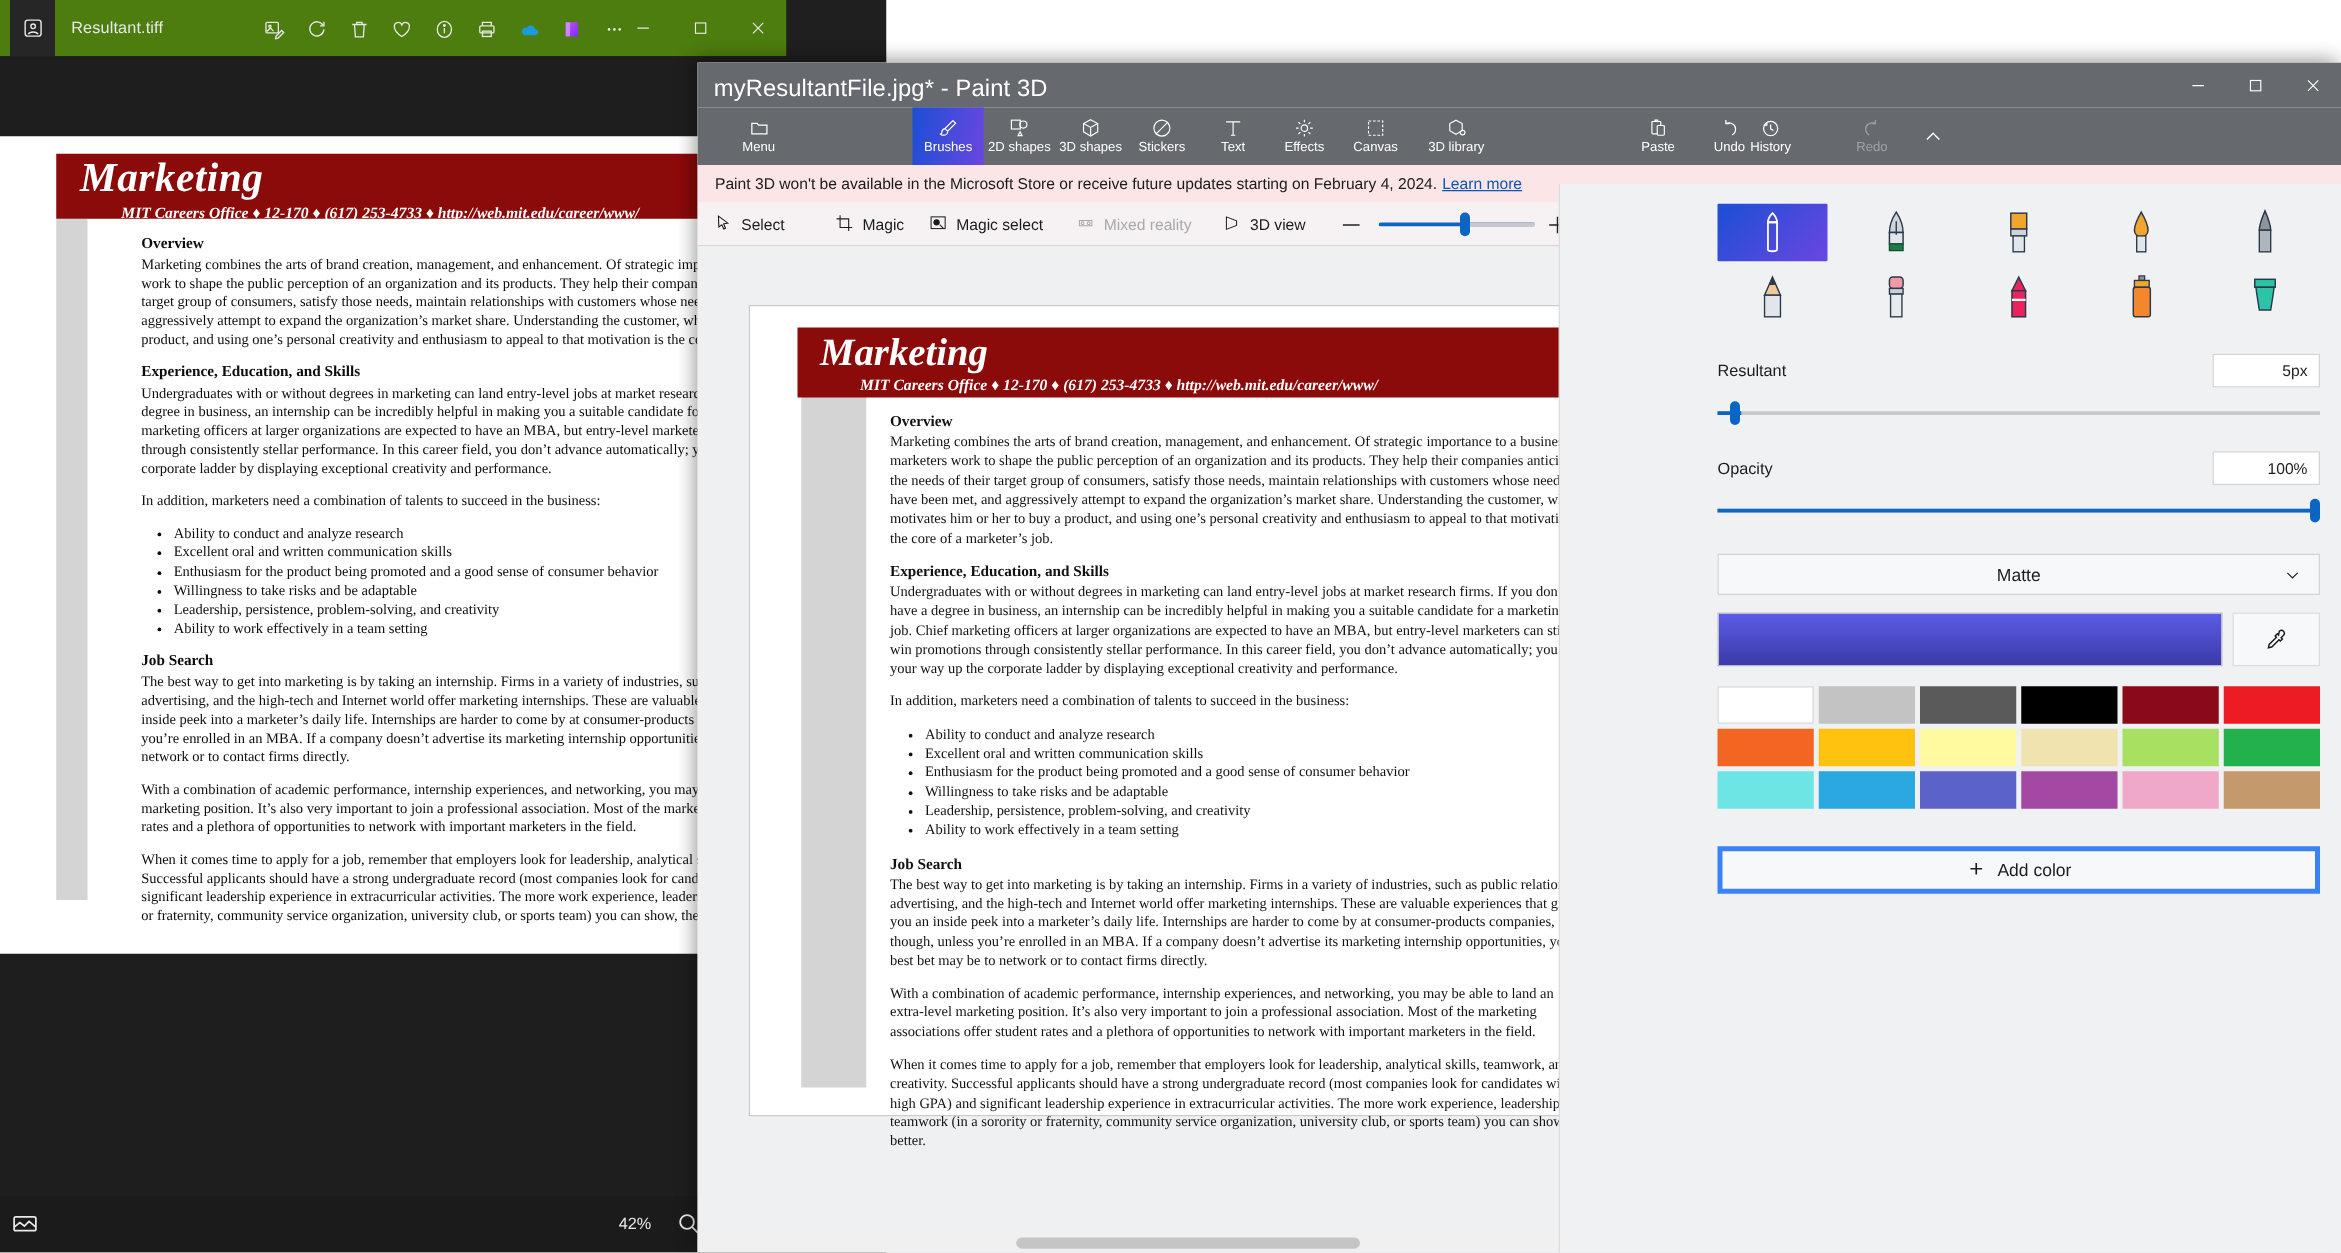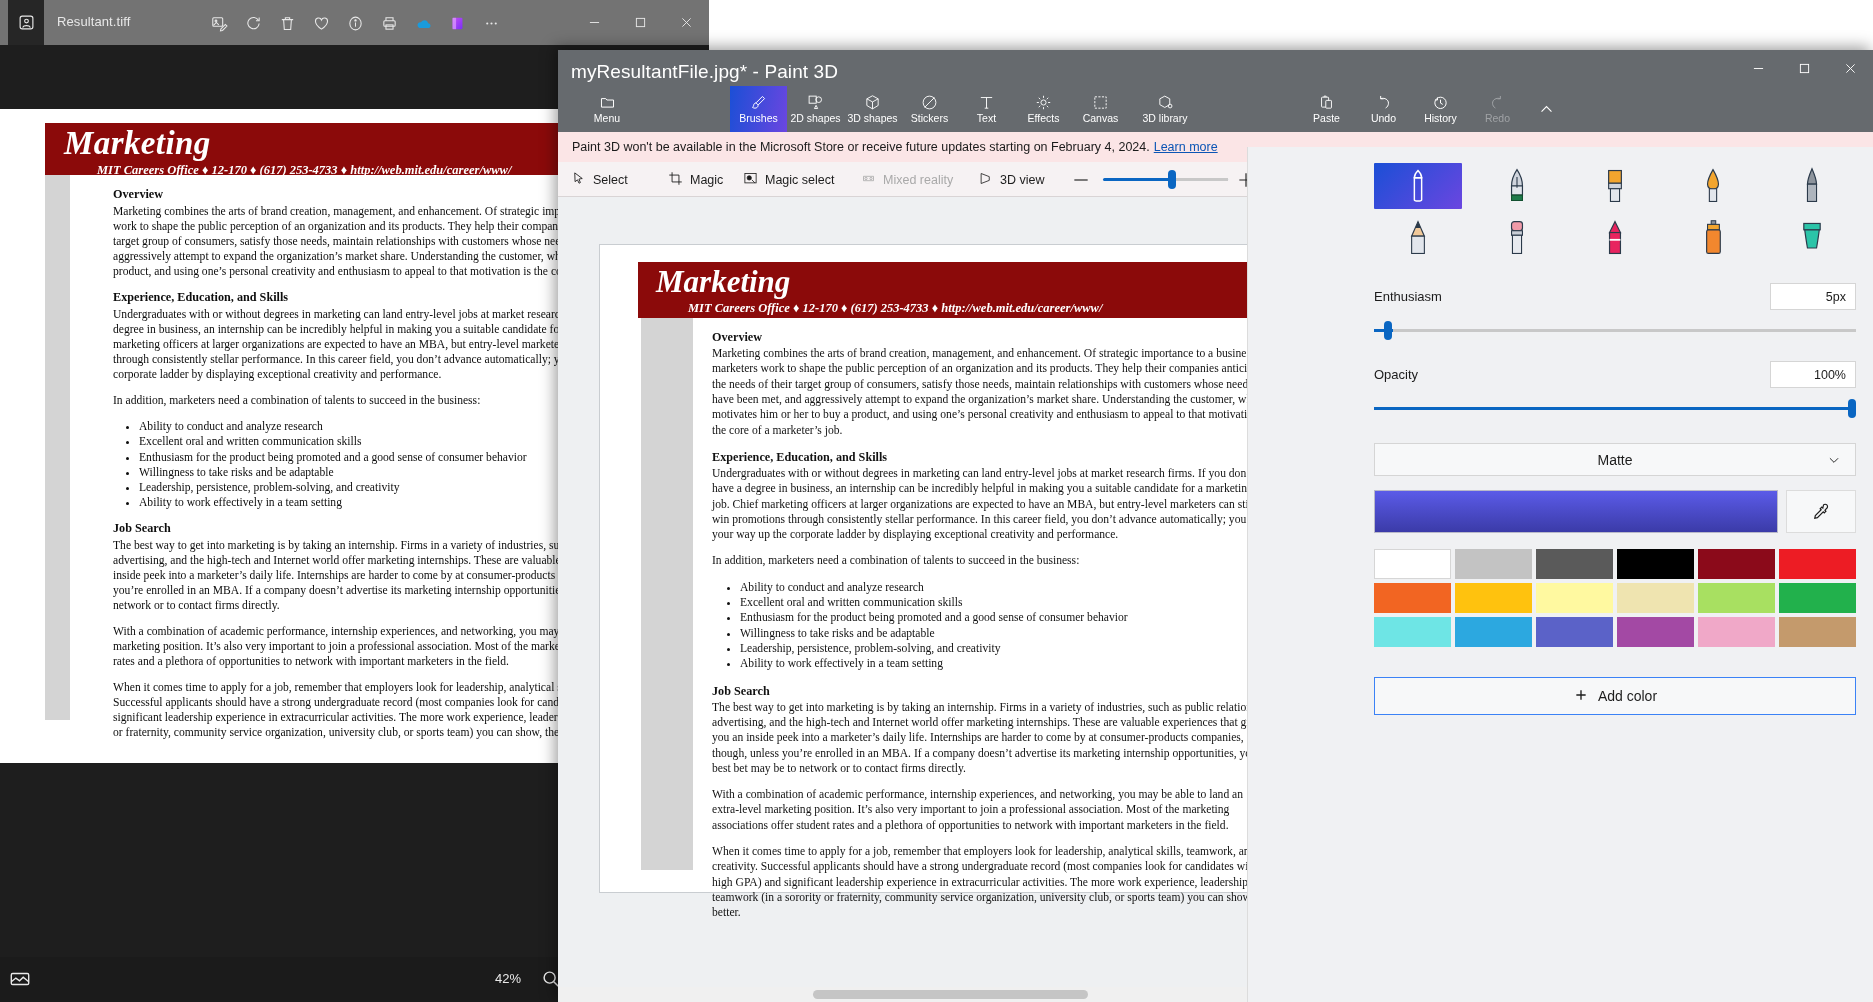--- a/index.html
+++ b/index.html
@@ -9,22 +9,22 @@
     background:#ffffff;
     position:relative;
   }
 
   
   #photos-window{
     position:absolute; left:0; top:0; width:709px; height:1002px;
     background:#1f1f1f; overflow:hidden;
   }
   #photos-titlebar{
-    position:absolute; left:0; top:0; width:709px; height:45px;
-    background:#737373;
+    position:absolute; left:0; top:0; width:629px; height:45px;
+    background:#4d7c0f;
   }
   #photos-app-icon{
     position:absolute; left:8px; top:0; width:36px; height:45px;
     background:#262626; display:flex; align-items:center; justify-content:center;
   }
   #photos-app-icon svg{ width:17px;height:17px; }
   #photos-filename{
     position:absolute; left:57px; top:14px;
     font-size:13px; color:#e8e8e8; letter-spacing:.1px;
   }
@@ -210,21 +210,21 @@
     display:flex; align-items:center; justify-content:center; position:relative;
     font-size:14px; color:#1c1c1c;
   }
   #matte-select .chev{ position:absolute; right:14px; top:9px; }
   #color-row{ margin-top:14px; display:flex; gap:8px; }
   #current-color{ flex:1; height:43px; background:linear-gradient(180deg,#5b5be8 0%,#3b3ba8 100%); border:1px solid #b9b9c9;}
   #eyedropper{ width:70px; height:43px; border:1px solid #dcdcdc; background:#f7f8f9; display:flex;align-items:center;justify-content:center;}
   #swatches{ margin-top:16px; display:grid; grid-template-columns:repeat(6,1fr); gap:4px; }
   .sw{ height:30px; }
   #add-color{
-    margin-top:30px; width:100%; height:38px; border:1px solid #3b82f6; background:#f7f8f9;
+    margin-top:30px; width:100%; height:38px; border:4px solid #3b82f6; background:#f7f8f9;
     display:flex; align-items:center; justify-content:center; gap:9px;
     font-size:14px; color:#1c1c1c;
   }
 </style>
 </head>
 <body>
 
 <div id="photos-window">
 
   <div id="photos-titlebar">
@@ -494,21 +494,21 @@
     <div class="rib" style="left:797px">
       <span>
         <svg viewBox="0 0 24 24" fill="none" stroke="#fff" stroke-width="1.4">
           <path d="M8 6.5C14 5 19 8 19 13c0 3-1.6 5.5-4 6.8"></path>
             <path d="M8 2.8v4h4.2"></path>
         </svg>
       </span>
       <span class="rlabel">Undo</span>
     </div>
 
-    <div class="rib" style="left:854px">
+    <div class="rib" style="left:830px">
       <span>
         <svg viewBox="0 0 24 24" fill="none" stroke="#fff" stroke-width="1.4">
           <circle cx="12" cy="12.5" r="8"></circle>
             <path d="M12 8v4.8l3.2 1.9"></path>
             <path d="M4.3 8.5h3.4V5"></path>
         </svg>
       </span>
       <span class="rlabel">History</span>
     </div>
 
@@ -710,21 +710,21 @@
       </div>
       <div class="tool-cell">
         <svg viewBox="0 0 32 44">
           <rect x="7" y="6" width="18" height="7" fill="#2bc4a8" stroke="#2b3a4a" stroke-width="1.3"></rect>
           <path d="M8 13c1 8 2 14 3 20h10c1-6 2-12 3-20z" fill="#2bc4a8" stroke="#2b3a4a" stroke-width="1.3"></path>
         </svg>
       </div>
     </div>
 
     <div class="field-row">
-      <span class="field-label">Enthusiasm</span>
+      <span class="field-label">Resultant</span>
       <div class="field-box">5px</div>
     </div>
     <div class="slider">
       <div class="track"></div>
       <div class="fill" style="width:4%"></div>
       <div class="thumb" style="left:2%"></div>
     </div>
 
     <div class="field-row">
       <span class="field-label">Opacity</span>

